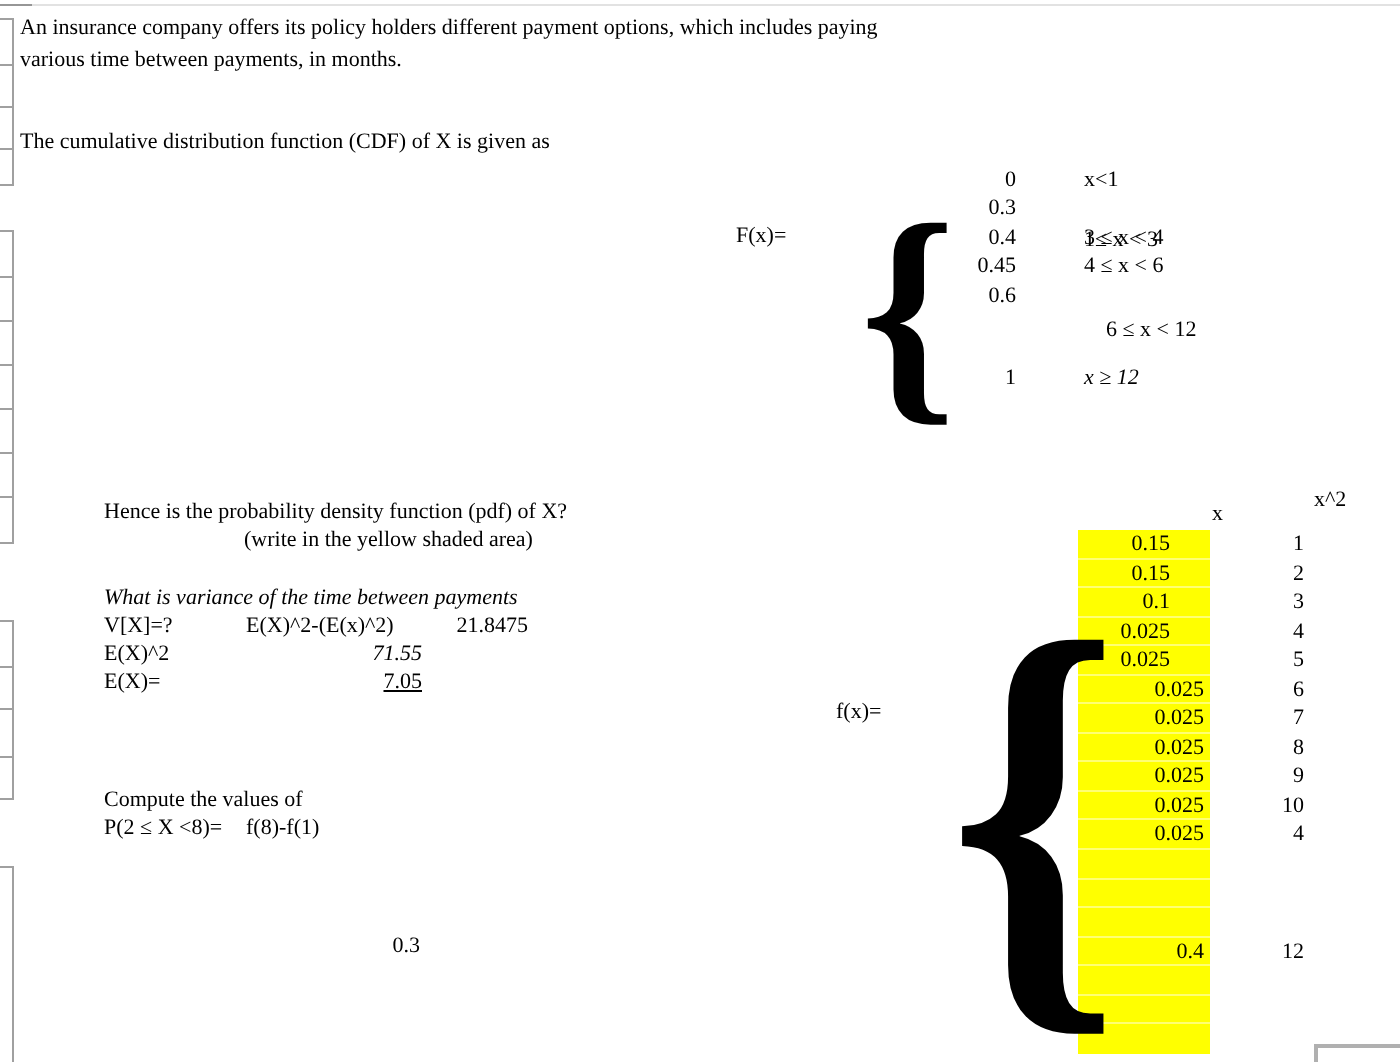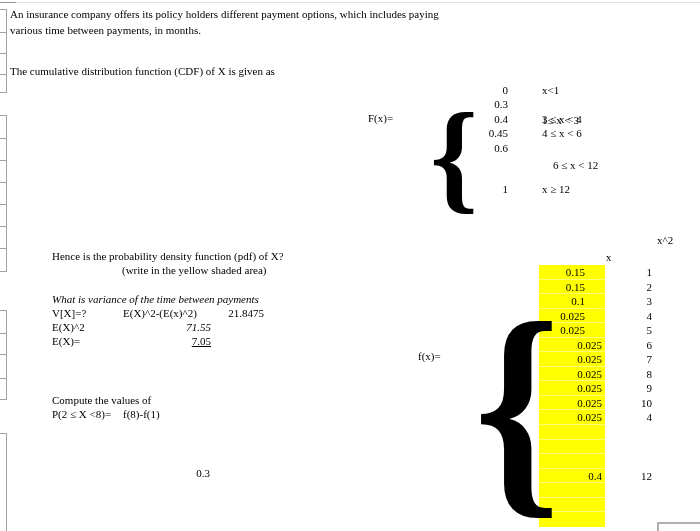--- a/index.html
+++ b/index.html
@@ -71,21 +71,21 @@
   <div class="abs rt" style="left:455px;top:113px;width:53px;">0.4</div>
   <div class="abs rt" style="left:455px;top:127px;width:53px;">0.45</div>
   <div class="abs rt" style="left:455px;top:142px;width:53px;">0.6</div>
   <div class="abs rt" style="left:455px;top:183px;width:53px;">1</div>
 
   <div class="abs" style="left:542px;top:84px;">x&lt;1</div>
   <div class="abs" style="left:542px;top:114px;">1≤ x &lt; 3</div>
   <div class="abs" style="left:542px;top:113px;text-align:right;">3 ≤ x &lt; 4</div>
   <div class="abs" style="left:542px;top:127px;">4 ≤ x &lt; 6</div>
   <div class="abs" style="left:553px;top:142px;margin-top:17px;">6 ≤ x &lt; 12</div>
-  <div class="abs" style="left:542px;top:183px;">x ≥ 12</div>
+  <div class="abs" style="left:542px;top:183px;font-style:italic;">x ≥ 12</div>
 
   <div class="abs" style="left:52px;top:250px;">Hence is the probability density function (pdf) of X?</div>
   <div class="abs" style="left:122px;top:264px;">(write in the yellow shaded area)</div>
   <div class="abs" style="left:52px;top:293px;font-style:italic;">What is variance of the time between payments</div>
 
   <div class="abs" style="left:52px;top:307px;">V[X]=?</div>
   <div class="abs" style="left:123px;top:307px;">E(X)^2-(E(x)^2)</div>
   <div class="abs rt" style="left:200px;top:307px;width:64px;">21.8475</div>
 
   <div class="abs" style="left:52px;top:321px;">E(X)^2</div>
@@ -95,21 +95,21 @@
   <div class="abs rt" style="left:150px;top:335px;width:61px;text-decoration:underline;">7.05</div>
 
   <div class="abs" style="left:52px;top:394px;">Compute the values of</div>
   <div class="abs" style="left:52px;top:408px;">P(2 ≤ X &lt;8)=</div>
   <div class="abs" style="left:123px;top:408px;text-align:center;">f(8)-f(1)</div>
   <div class="abs rt" style="left:149px;top:467px;width:61px;">0.3</div>
 
   <div class="abs" style="left:418px;top:350px;">f(x)=</div>
 
   <div class="abs" style="left:606px;top:251px;">x</div>
-  <div class="abs" style="left:657px;top:234px;">x^2</div>
+  <div class="abs" style="left:657px;top:244px;">x^2</div>
 
   <div class="yellow">
     <div class="yrow pa">0.15</div>
     <div class="yrow pa">0.15</div>
     <div class="yrow pa">0.1</div>
     <div class="yrow pa">0.025</div>
     <div class="yrow pa">0.025</div>
     <div class="yrow pb">0.025</div>
     <div class="yrow pb">0.025</div>
     <div class="yrow pb">0.025</div>

